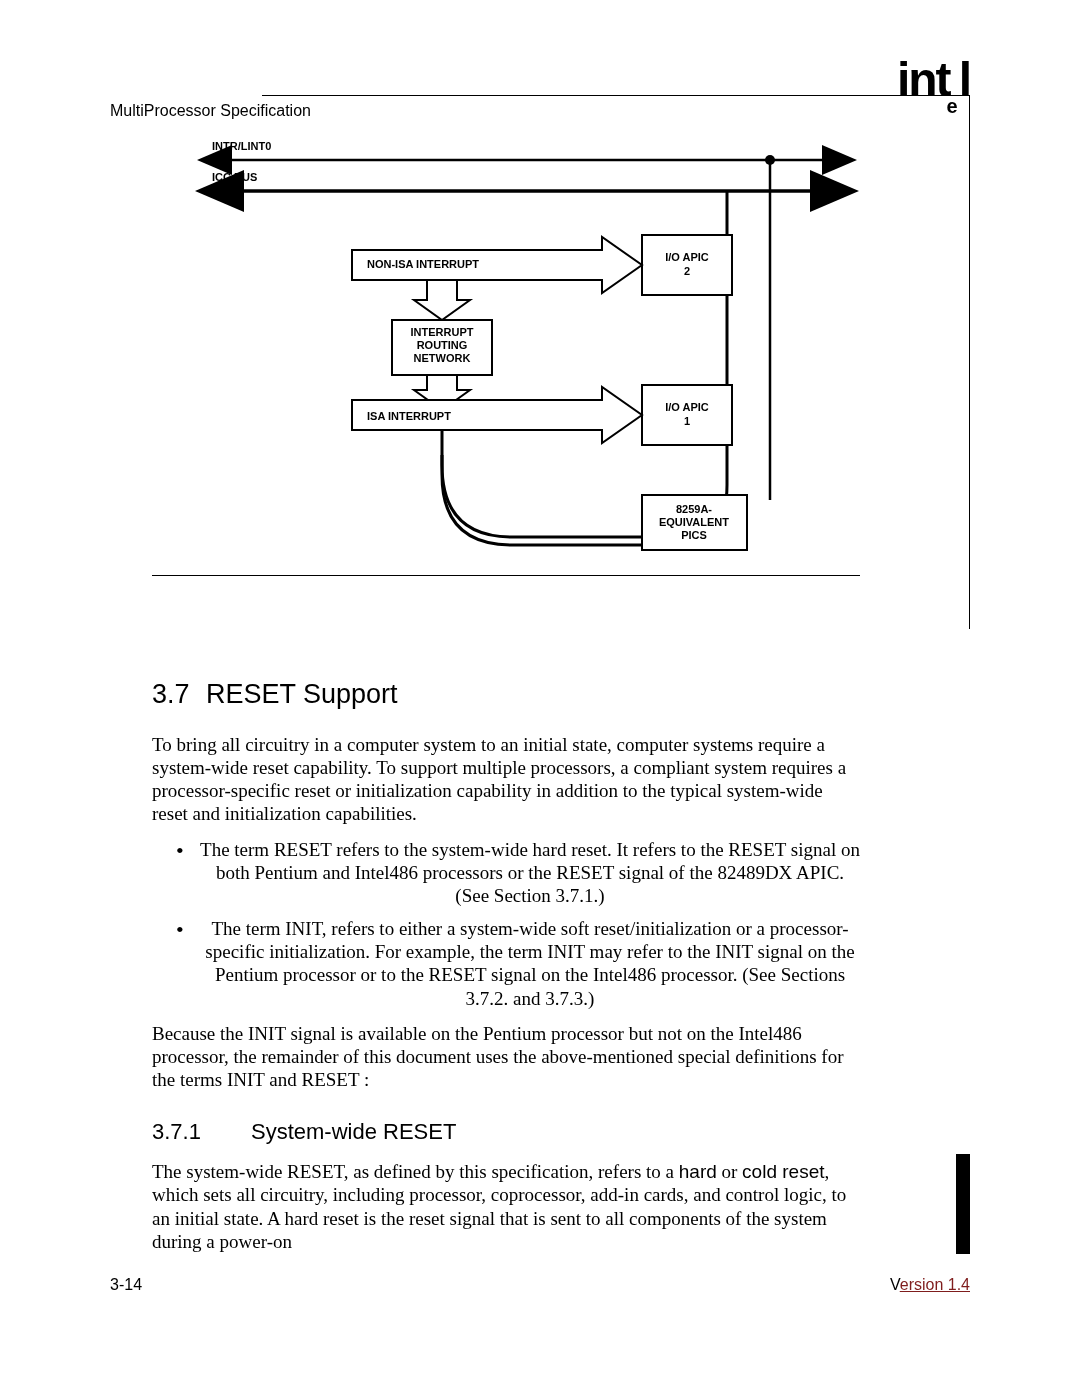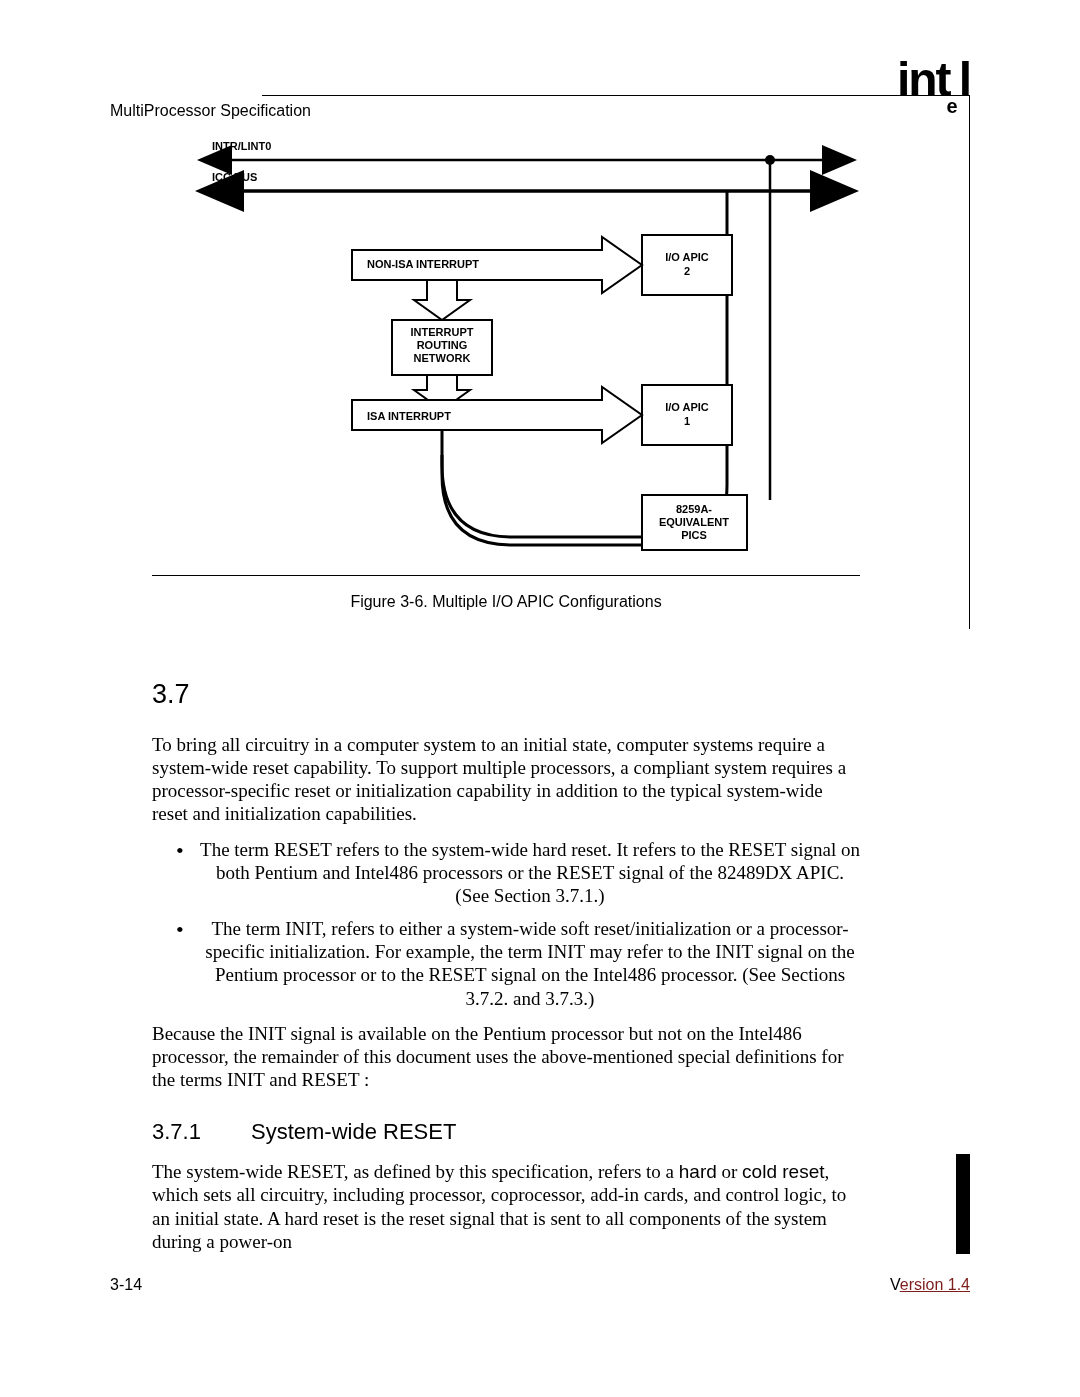--- a/index.html
+++ b/index.html
@@ -205,26 +205,26 @@
       <path d="M275,270 L305,270 L305,285 L318,285 L290,305 L262,285 L275,285 Z" fill="#fff" stroke="#000" stroke-width="2"></path>
 
       <path d="M200,295 L450,295 L450,282 L490,310 L450,338 L450,325 L200,325 Z" fill="#fff" stroke="#000" stroke-width="2"></path>
       <text x="215" y="315" class="diagram-label">ISA INTERRUPT</text>
 
       <path d="M290,325 L290,360 Q290,432 360,432 L490,432" fill="none" stroke="#000" stroke-width="3"></path>
 
     </svg>
 
     <div class="fig-divider" style="top:470px"></div>
-    <div class="figure-caption">Figure 3-6.  Multiple I/O APIC Configurations</div>
   </div>
 
   <div class="body-text">
     <div class="section-heading">
       <span class="num">3.7</span>
+      <span>RESET Support</span>
     </div>
 
     <p>To bring all circuitry in a computer system to an initial state, computer systems require a system-wide reset capability.  To support multiple processors, a compliant system requires a processor-specific reset or initialization capability in addition to the typical system-wide reset and initialization capabilities.</p>
 
     <ul>
       <li>The term  RESET  refers to the system-wide hard reset.  It refers to the RESET signal on both Pentium and Intel486 processors or the RESET signal of the 82489DX APIC.  (See Section 3.7.1.)</li>
       <li>The term  INIT,  refers to either a system-wide soft reset/initialization or a processor-specific initialization.  For example, the term  INIT  may refer to the INIT signal on the Pentium processor or to the RESET signal on the Intel486 processor.  (See Sections 3.7.2. and 3.7.3.)</li>
     </ul>
 
     <p>Because the INIT signal is available on the Pentium processor but not on the Intel486 processor, the remainder of this document uses the above-mentioned special definitions for the terms  INIT and  RESET :</p>

